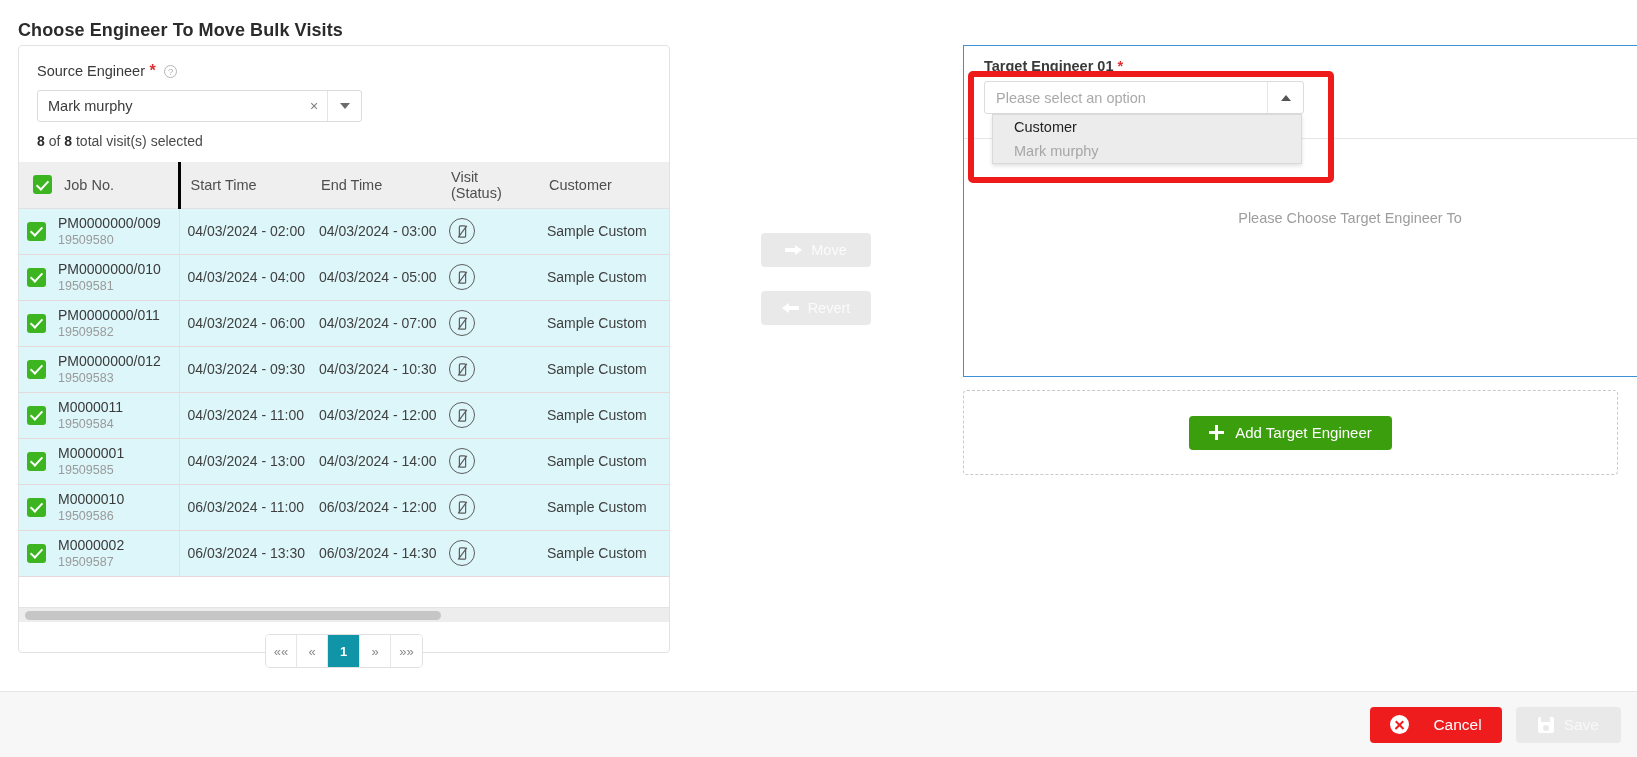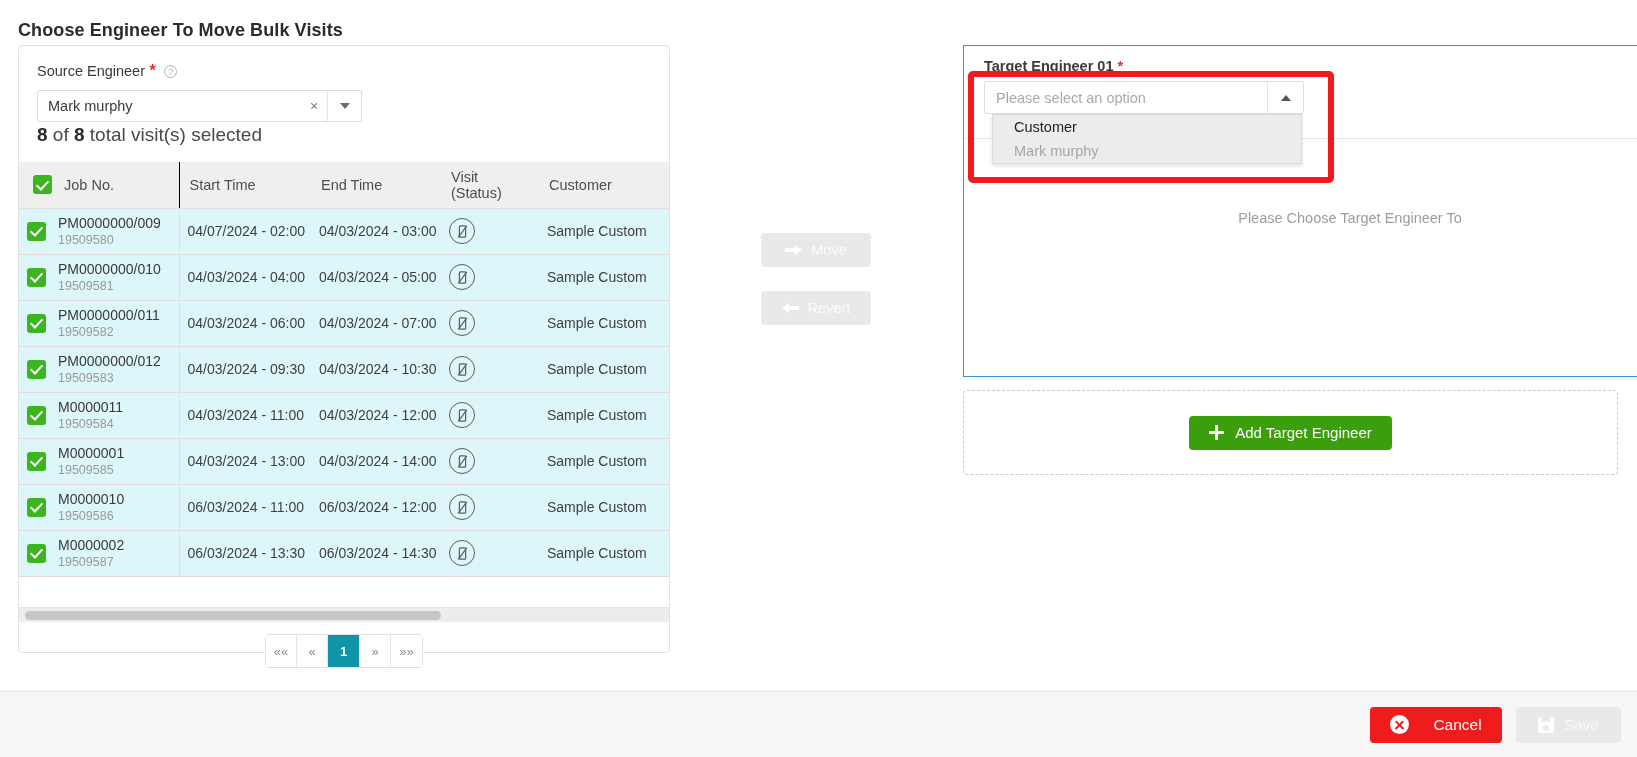--- a/index.html
+++ b/index.html
@@ -44,32 +44,32 @@
   .src-clear {
     width: 26px; text-align: center; color: #7d7d7d;
     font-size: 14px; cursor: pointer;
   }
   .src-caret {
     width: 34px; height: 100%; border-left: 1px solid #e4e4e4;
     display: flex; align-items: center; justify-content: center; cursor: pointer;
   }
   .tri-down { width: 0; height: 0; border-left: 5px solid transparent;
               border-right: 5px solid transparent; border-top: 6px solid #6b6b6b; }
-  .sel-count { margin-top: 2px; font-size: 19px; color: #4a4a4a; }
+  .sel-count { margin-top: 11px; font-size: 14px; color: #4a4a4a; }
   .sel-count b { font-weight: bold; color: #2b2b2b; }
 
   
   .tbl-wrap { position: absolute; left: 0; top: 116px; width: 650px; }
   table.grid { width: 100%; border-collapse: collapse; table-layout: fixed; }
   table.grid th {
     background: #efefef; height: 46px; text-align: left;
     font-size: 14.5px; font-weight: normal; color: #4e4e4e;
     border-bottom: 1px solid #e0e0e0; padding: 0 8px; vertical-align: middle;
   }
-  table.grid th.c-job { width: 160px; border-right: 1px solid #000000; padding-left: 14px; }
+  table.grid th.c-job { width: 160px; border-right: 3px solid #000000; padding-left: 14px; }
   table.grid th.c-st  { width: 132px; padding-left: 10px; }
   table.grid th.c-et  { width: 130px; padding-left: 10px; }
   table.grid th.c-vs  { width: 98px;  padding-left: 10px; }
   table.grid th.c-cu  { width: 130px; padding-left: 10px; }
   table.grid td {
     background: #ddf6fa; height: 46px; font-size: 14px; color: #3f3f3f;
     border-bottom: 1px solid #e7d9d9; padding: 0 8px; vertical-align: middle;
     white-space: nowrap; overflow: hidden;
   }
   td.c-job { border-right: 1px solid #cfe9ee; padding-left: 14px; }
@@ -285,21 +285,21 @@
           </tr>
         </thead>
         <tbody id="rows-body">
             <tr>
               <td class="c-job">
                 <span class="job-cell">
                   <span class="chk"></span>
                   <span><span class="job-main">PM0000000/009</span><span class="job-sub" style="display:block">19509580</span></span>
                 </span>
               </td>
-              <td class="c-st">04/07/2024 - 02:00</td>
+              <td class="c-st">04/03/2024 - 02:00</td>
               <td class="c-et">04/03/2024 - 03:00</td>
               <td class="c-vs">
                 <span class="vs-icon">
                   <svg width="15" height="15" viewBox="0 0 24 24" fill="none" stroke="#5c5c5c" stroke-width="1.9" stroke-linecap="round">
                     <rect x="7" y="3" width="10" height="18" rx="1.6"></rect>
                     <line x1="5.5" y1="21" x2="18.5" y2="3.5"></line>
                   </svg>
                 </span>
               </td>
               <td class="c-cu">Sample Custom</td>

